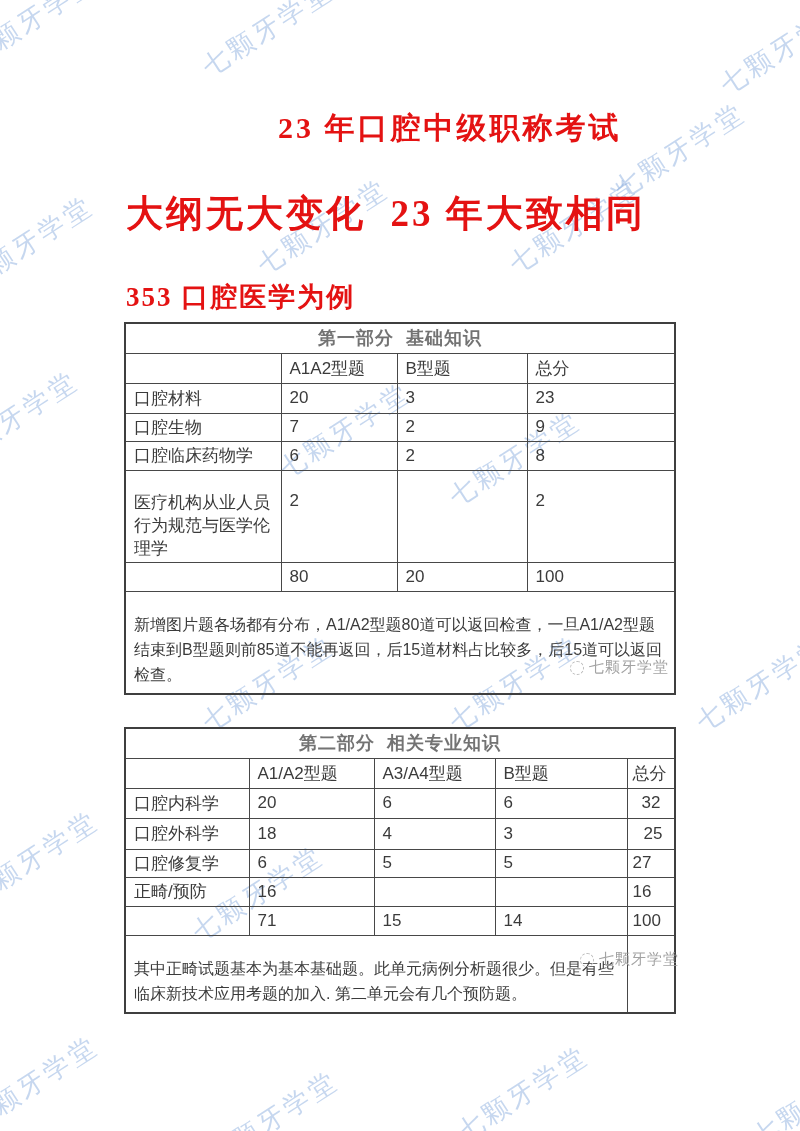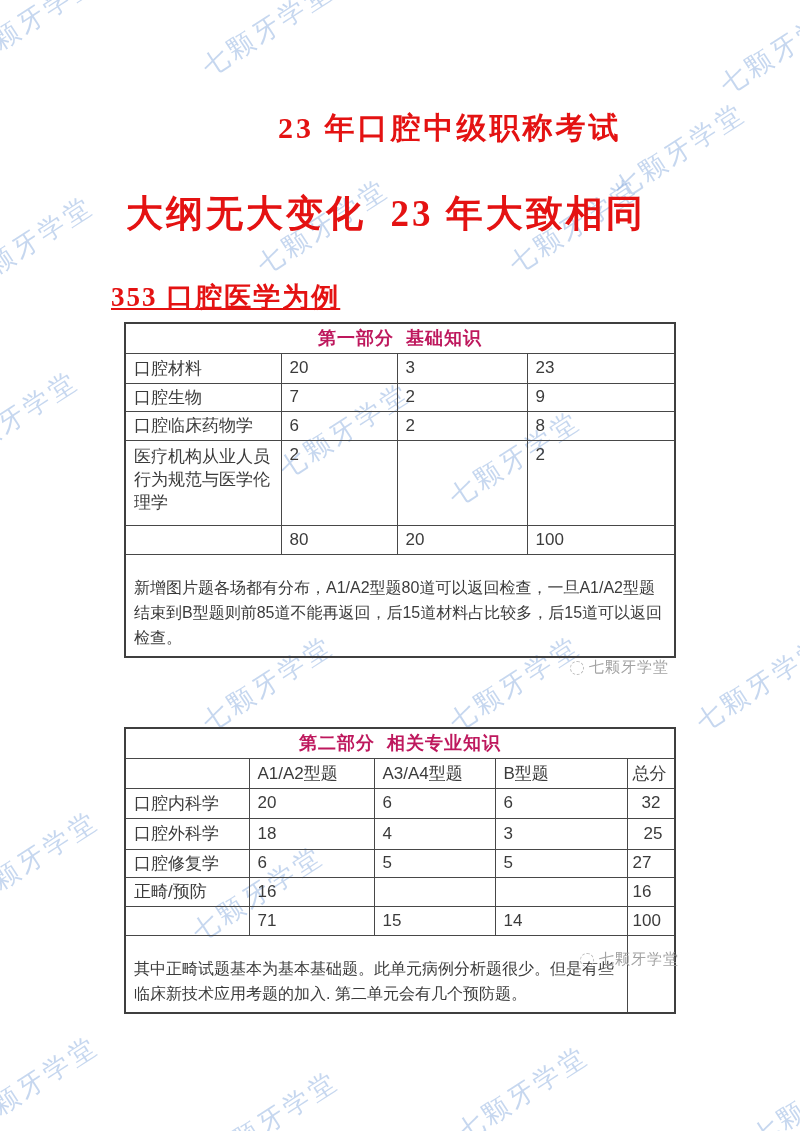--- a/index.html
+++ b/index.html
@@ -27,48 +27,48 @@
   #content{position:absolute;inset:0;z-index:1;}
   .heading{
     position:absolute;
     font-family:"Liberation Serif","DejaVu Serif",serif;
     font-weight:bold;
     color:#e41212;
     white-space:pre;
   }
   #h-line1{left:278px;top:108px;font-size:30px;letter-spacing:3px;}
   #h-line2{left:126px;top:189px;font-size:37px;letter-spacing:3px;}
-  #h-sub  {left:111px;top:279px;font-size:27px;letter-spacing:2px;text-decoration:underline;}
+  #h-sub  {left:126px;top:279px;font-size:27px;letter-spacing:2px;}
 
   table{
     border-collapse:collapse;
     table-layout:fixed;
     background:transparent;
     position:absolute;
     font-size:17px;
     color:#3b3b3b;
   }
   #table1{left:124px;top:322px;width:550px;}
   #table2{left:124px;top:727px;width:550px;}
   td{
     border:1px solid #484848;
     padding:2px 8px;
     vertical-align:middle;
     overflow:hidden;
   }
   table{border:2px solid #3f3f3f;}
   .tbl-title{
     text-align:center;
-    color:#be185d;
+    color:#737373;
     font-weight:bold;
     font-size:18px;
     letter-spacing:1px;
     white-space:pre;
   }
-  .top-align td{vertical-align:top;padding-top:4px;}
+  .top-align td{vertical-align:top;padding-top:20px;}
   .note-cell{
     vertical-align:top;
     font-size:16px;
     line-height:25px;
     padding:20px 8px 6px 8px;
   }
   
   .brand{
     position:absolute;
     z-index:2;
@@ -128,20 +128,26 @@
           <col style="width:156px">
           <col style="width:116px">
           <col style="width:130px">
           <col style="width:148px">
         </colgroup>
       <tbody>
           <tr style="height:30px">
         <td colspan="4" class="tbl-title">第一部分  基础知识</td>
       </tr>
       <tr style="height:30px">
+        <td></td>
+        <td>A1A2型题</td>
+        <td>B型题</td>
+        <td>总分</td>
+      </tr>
+      <tr style="height:30px">
         <td>口腔材料</td>
         <td>20</td>
         <td>3</td>
         <td>23</td>
       </tr>
       <tr style="height:25px">
         <td>口腔生物</td>
         <td>7</td>
         <td>2</td>
         <td>9</td>

